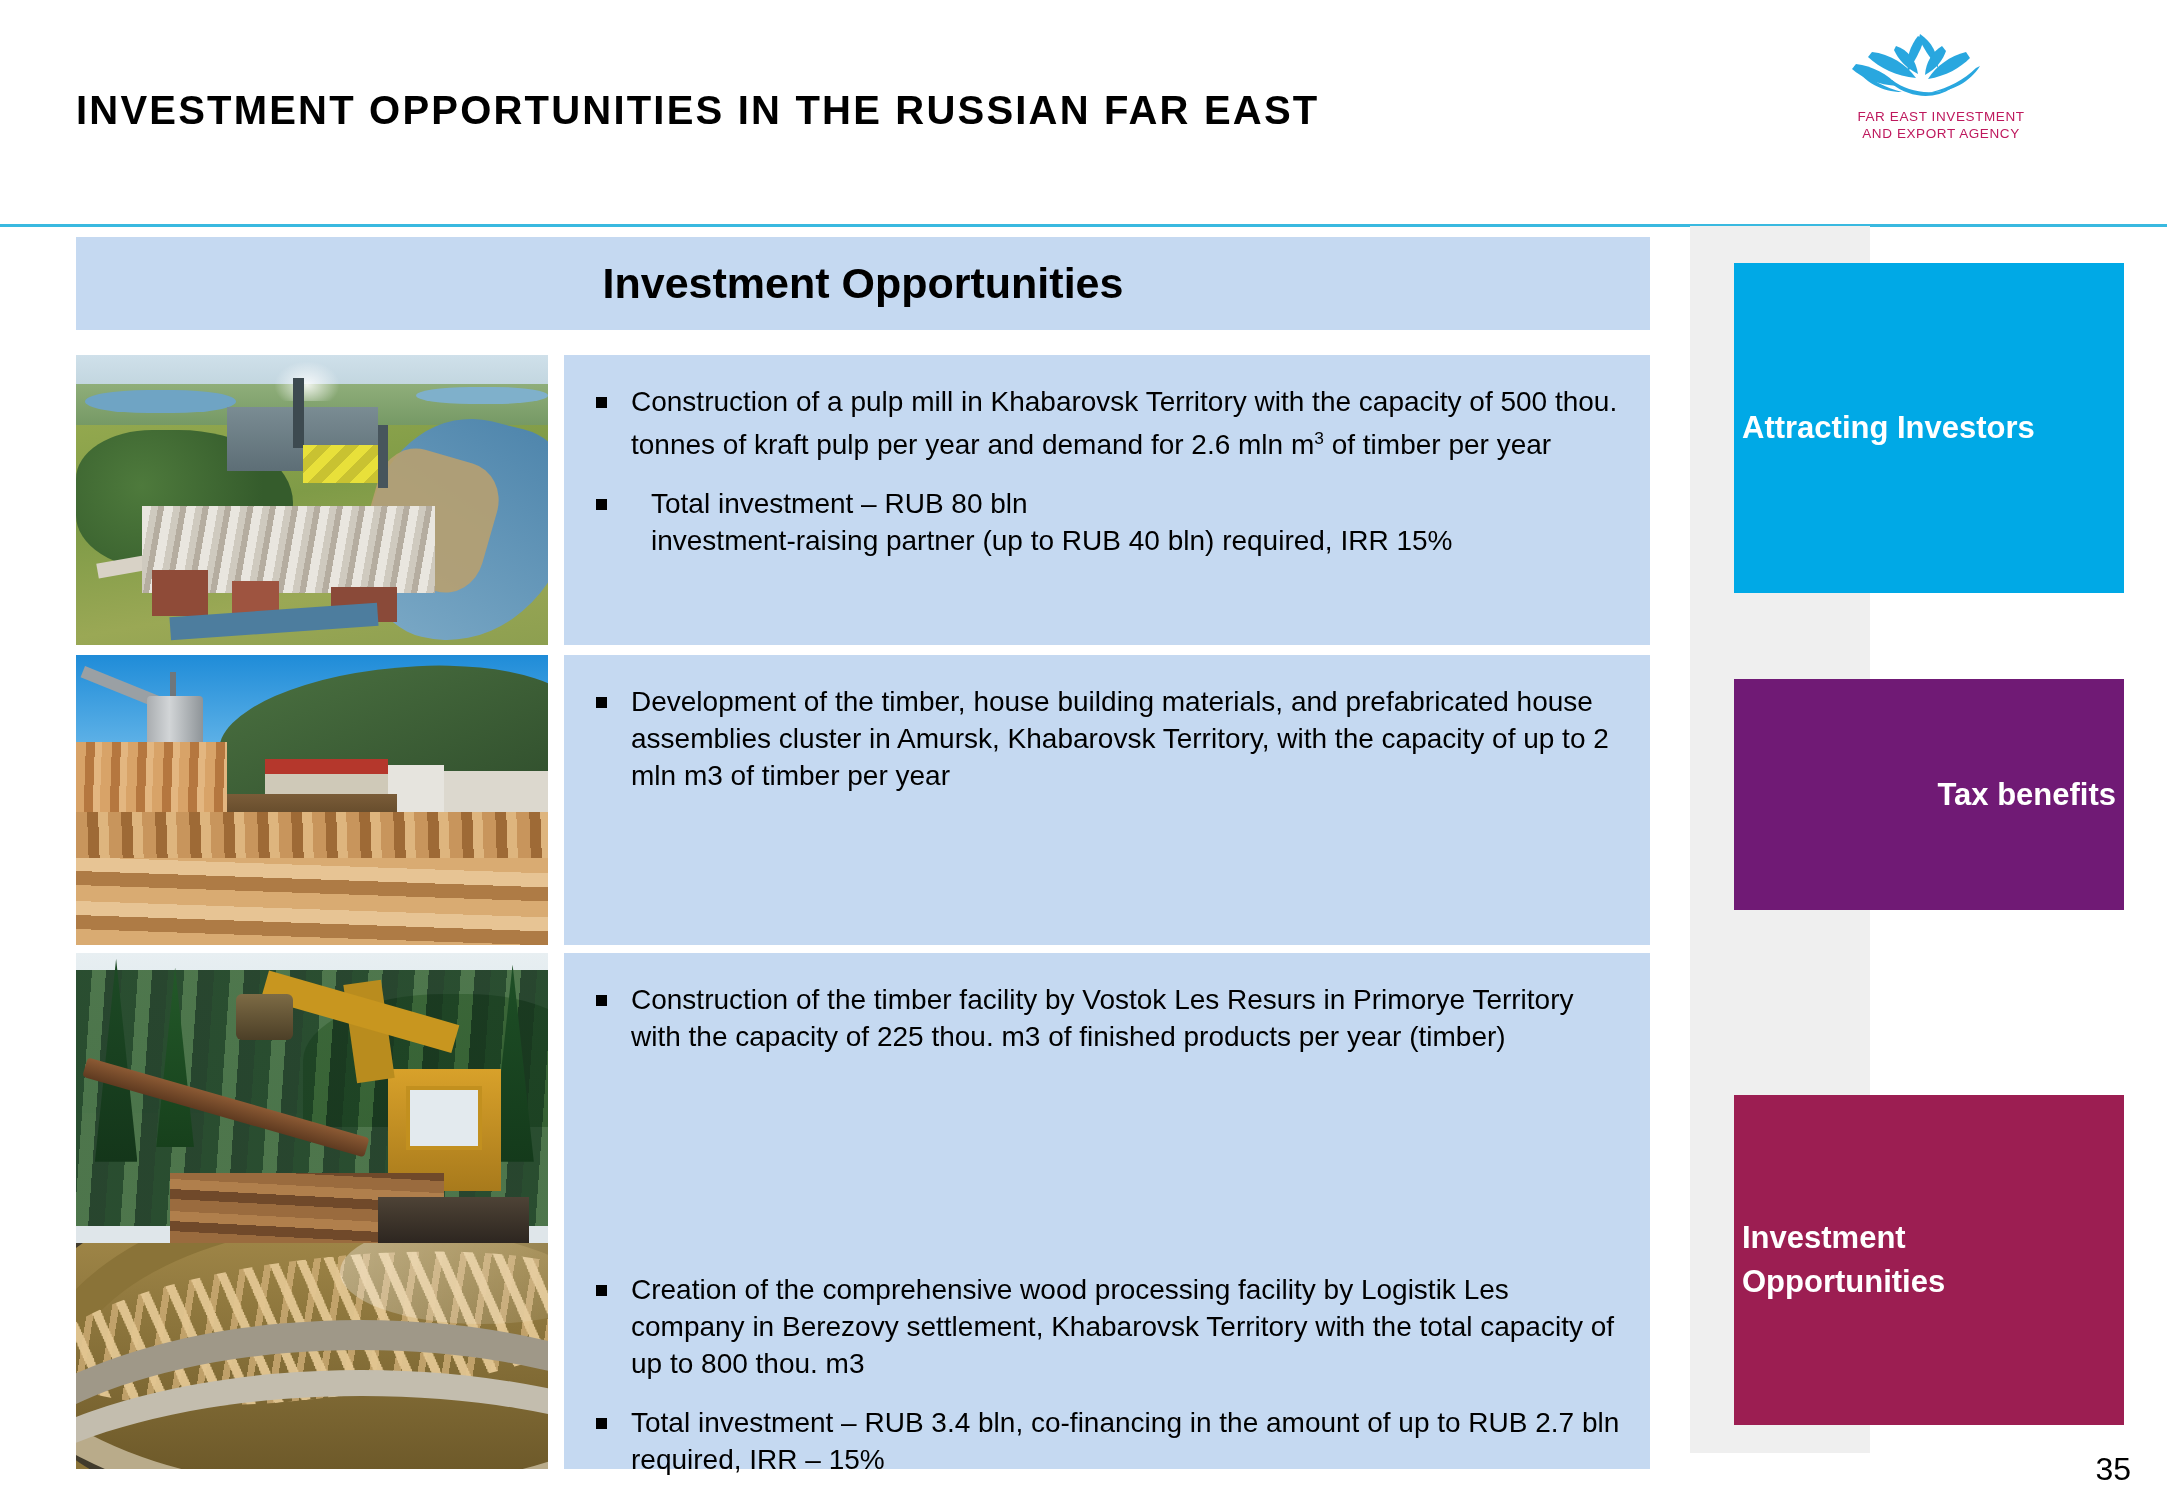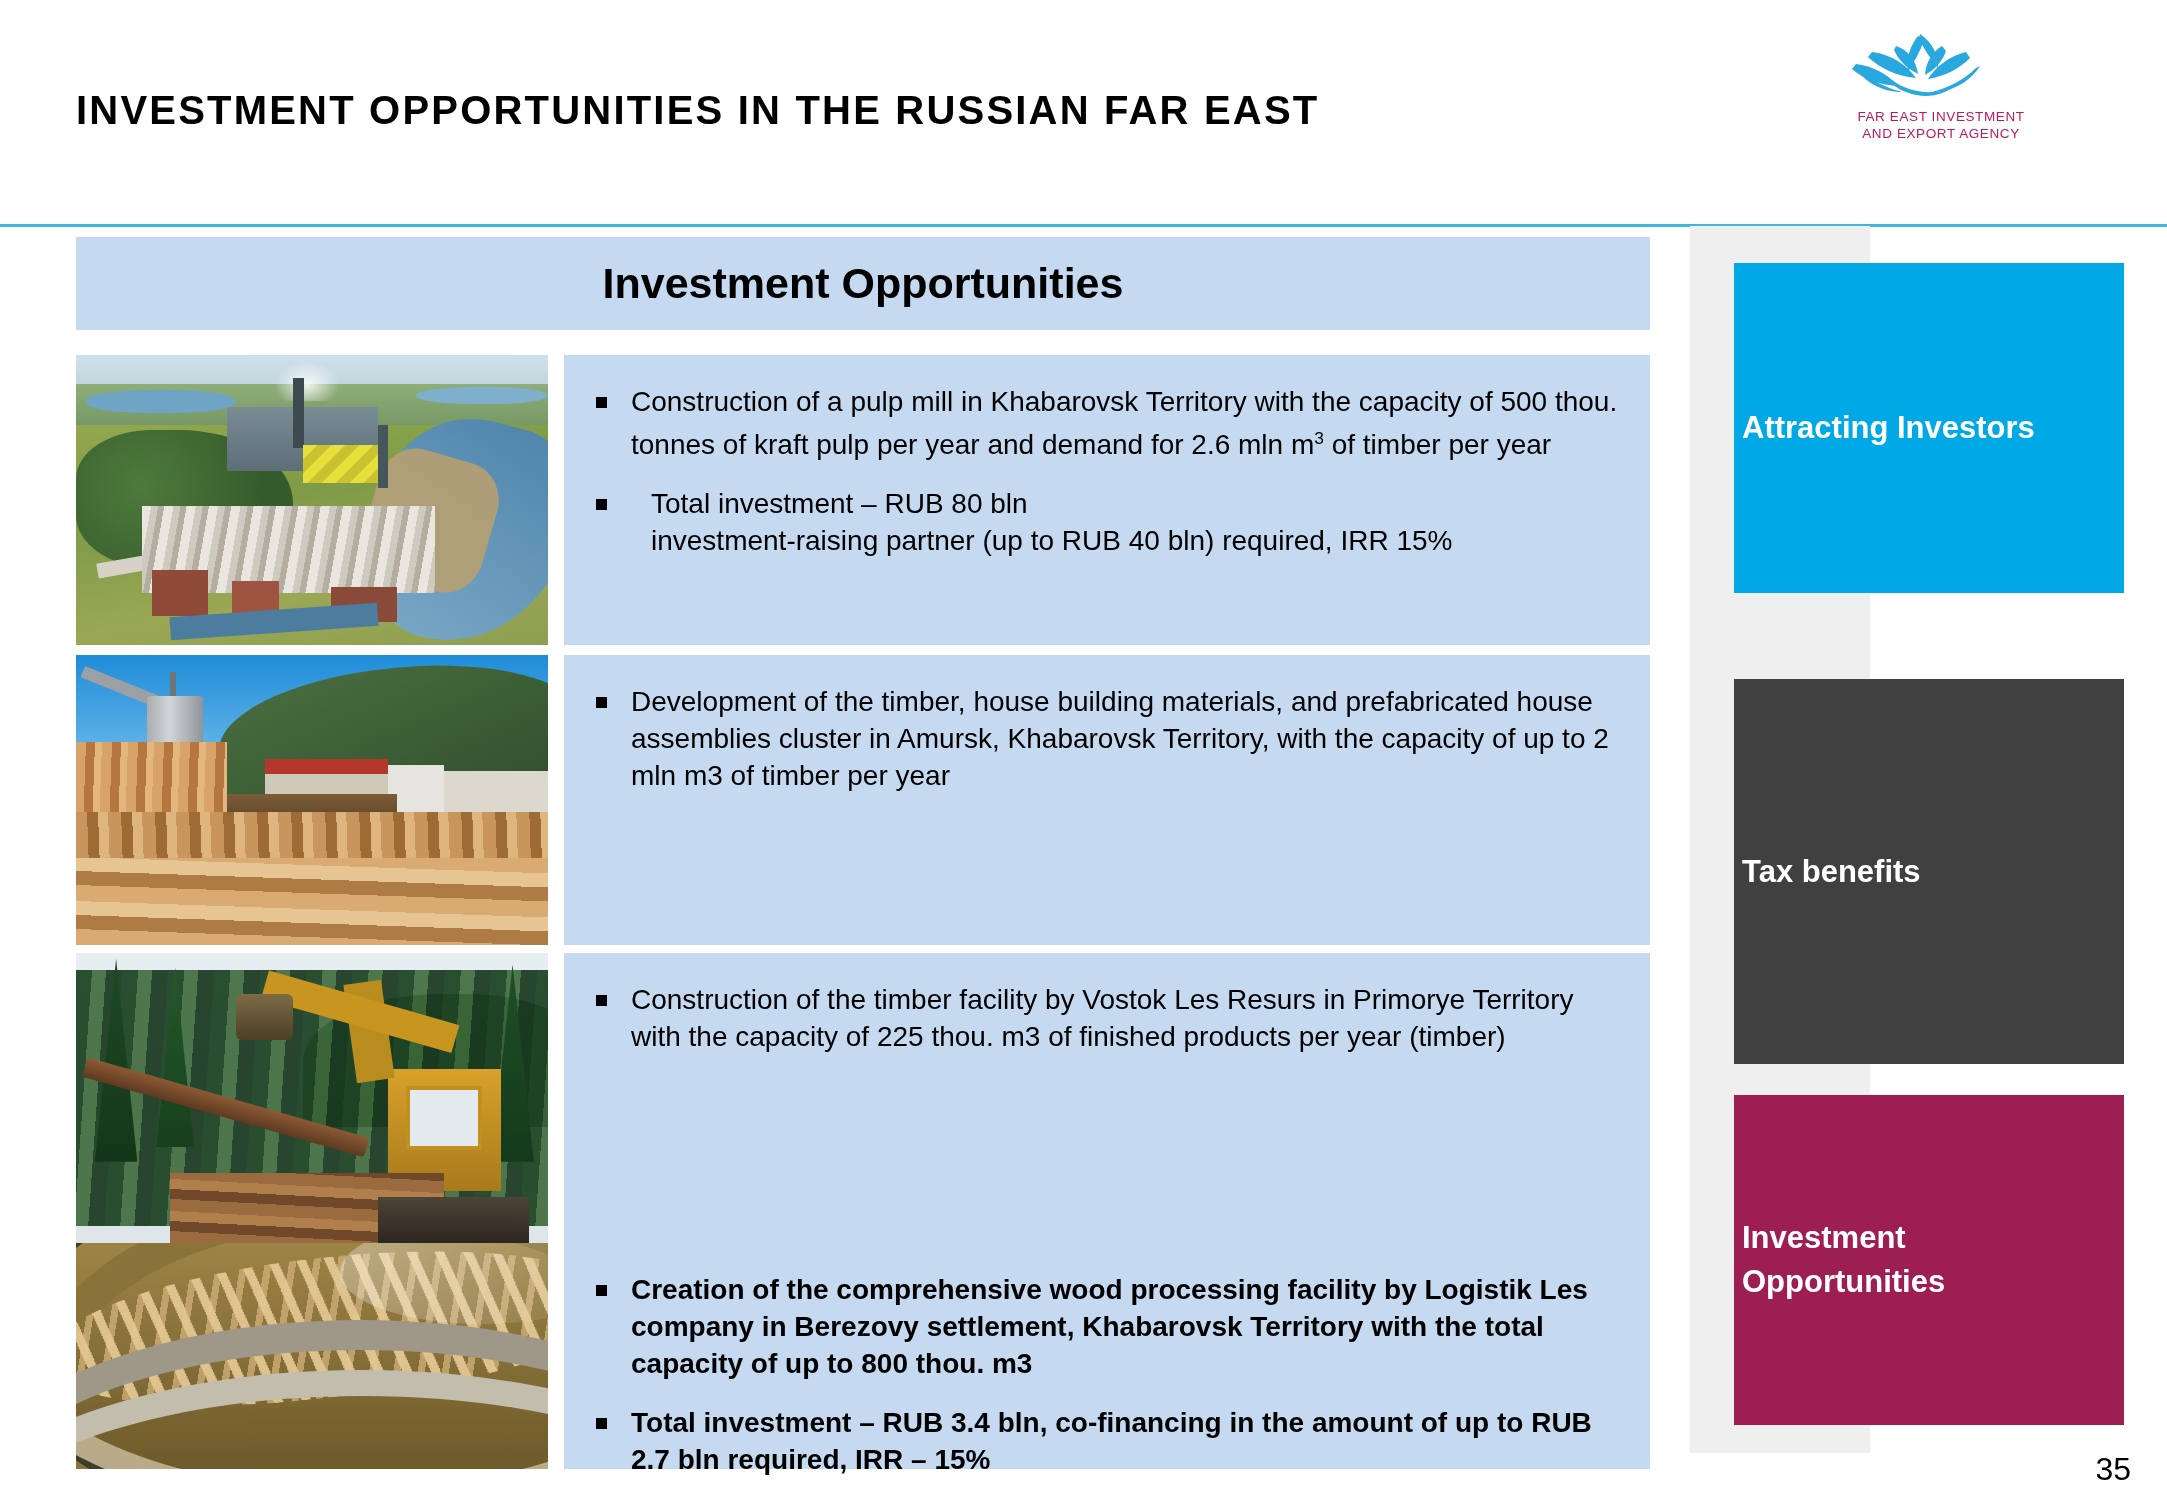--- a/index.html
+++ b/index.html
@@ -133,21 +133,21 @@
     display: flex;
     align-items: center;
   }
   .rail-card-label {
     font-size: 31px;
     font-weight: bold;
     line-height: 44px;
     color: #ffffff;
   }
   #rail-card-0 { top: 263px;  height: 330px; background: #00a9e6; }
-  #rail-card-1 { top: 679px;  height: 385px; background: #404040; }
+  #rail-card-1 { top: 679px;  height: 231px; background: #701a75; justify-content: flex-end; }
   #rail-card-2 { top: 1095px; height: 330px; background: #9c1e52; }
 
   #page-number {
     position: absolute;
     right: 36px; bottom: 12px;
     font-size: 32px;
     color: #000000;
   }
 
   
@@ -405,21 +405,21 @@
     </div>
   </div>
   <div class="row-text" style="height:290px;">
     <div class="bullet-item">
       <div class="bullet-marker"></div>
       <div class="bullet-text">Construction of the timber facility by Vostok Les Resurs in Primorye Territory with the capacity of 225 thou. m3 of finished products per year (timber)</div>
     </div>
   </div>
 </div>
 
-<div class="content-row" id="row-3" style="top:1243px;height:257px;font-weight:bold;">
+<div class="content-row" id="row-3" style="top:1243px;height:257px;">
   <div class="row-image" style="height:226px;">
     <div class="photo">
       <div class="p4-bg"></div>
       <div class="p4-ring3"></div>
         <div class="p4-ring2"></div>
         <div class="p4-ring1"></div>
       <div class="p4-pellets"></div>
       <div class="p4-ring4"></div>
         <div class="p4-ring5"></div>
       <div class="p4-sheen"></div>

